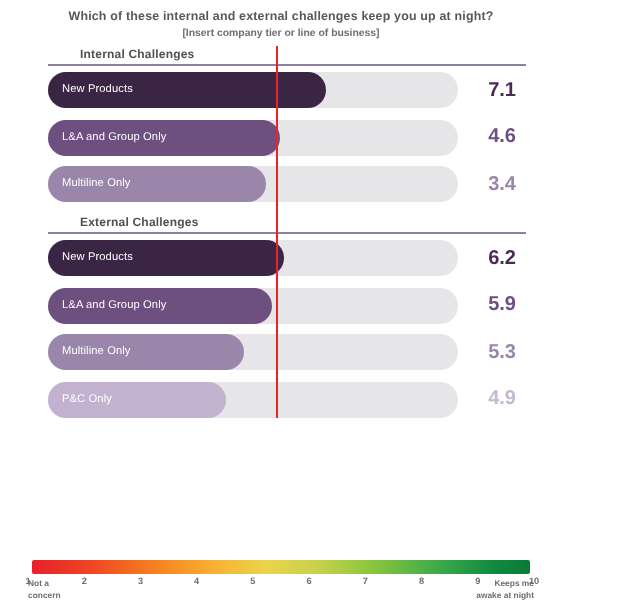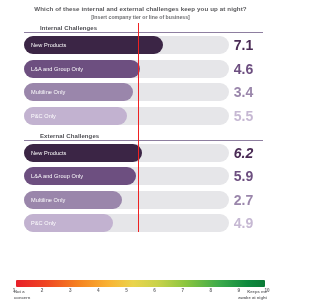--- a/index.html
+++ b/index.html
@@ -99,22 +99,22 @@
     padding-left: 7px;
   }
   .bar-label {
     font-size: 5.6px;
     color: #ffffff;
     white-space: nowrap;
     letter-spacing: 0.05px;
   }
   .value {
     width: 34px;
-    text-align: center;
-    font-size: 14px;
+    text-align: right;
+    font-size: 10px;
     font-weight: bold;
     padding-right: 5px;
     box-sizing: border-box;
     flex: 0 0 auto;
   }
 
   
   .ref-line {
     position: absolute;
     top: 0;
@@ -207,56 +207,48 @@
               <div class="value" style="color: rgb(109, 79, 128);">4.6</div>
             </div>
             <div class="row">
               <div class="track">
                 <div class="bar" style="width: 53.3333%; background: rgb(154, 134, 171);">
                   <span class="bar-label">Multiline Only</span>
                 </div>
               </div>
               <div class="value" style="color: rgb(154, 134, 171);">3.4</div>
             </div>
-            <div class="row">
-              <div class="track">
-                <div class="bar" style="width: 50%; background: rgb(194, 178, 208);">
-                  <span class="bar-label">P&amp;C Only</span>
-                </div>
-              </div>
-              <div class="value" style="color: rgb(198, 184, 211);">5.5</div>
-            </div>
           </div>
         </div>
         <div class="section">
           <div class="section-header">External Challenges</div>
           <div class="rows">
             <div class="row">
               <div class="track">
                 <div class="bar" style="width: 57.7778%; background: rgb(59, 37, 69);">
                   <span class="bar-label">New Products</span>
                 </div>
               </div>
-              <div class="value" style="color: rgb(74, 43, 85); font-style: italic;">6.2</div>
+              <div class="value" style="color: rgb(74, 43, 85);">6.2</div>
             </div>
             <div class="row">
               <div class="track">
                 <div class="bar" style="width: 54.4444%; background: rgb(109, 79, 128);">
                   <span class="bar-label">L&amp;A and Group Only</span>
                 </div>
               </div>
               <div class="value" style="color: rgb(109, 79, 128);">5.9</div>
             </div>
             <div class="row">
               <div class="track">
                 <div class="bar" style="width: 47.7778%; background: rgb(154, 134, 171);">
                   <span class="bar-label">Multiline Only</span>
                 </div>
               </div>
-              <div class="value" style="color: rgb(154, 134, 171);">2.7</div>
+              <div class="value" style="color: rgb(154, 134, 171);">5.3</div>
             </div>
             <div class="row">
               <div class="track">
                 <div class="bar" style="width: 43.3333%; background: rgb(194, 178, 208);">
                   <span class="bar-label">P&amp;C Only</span>
                 </div>
               </div>
               <div class="value" style="color: rgb(198, 184, 211);">4.9</div>
             </div>
           </div>

